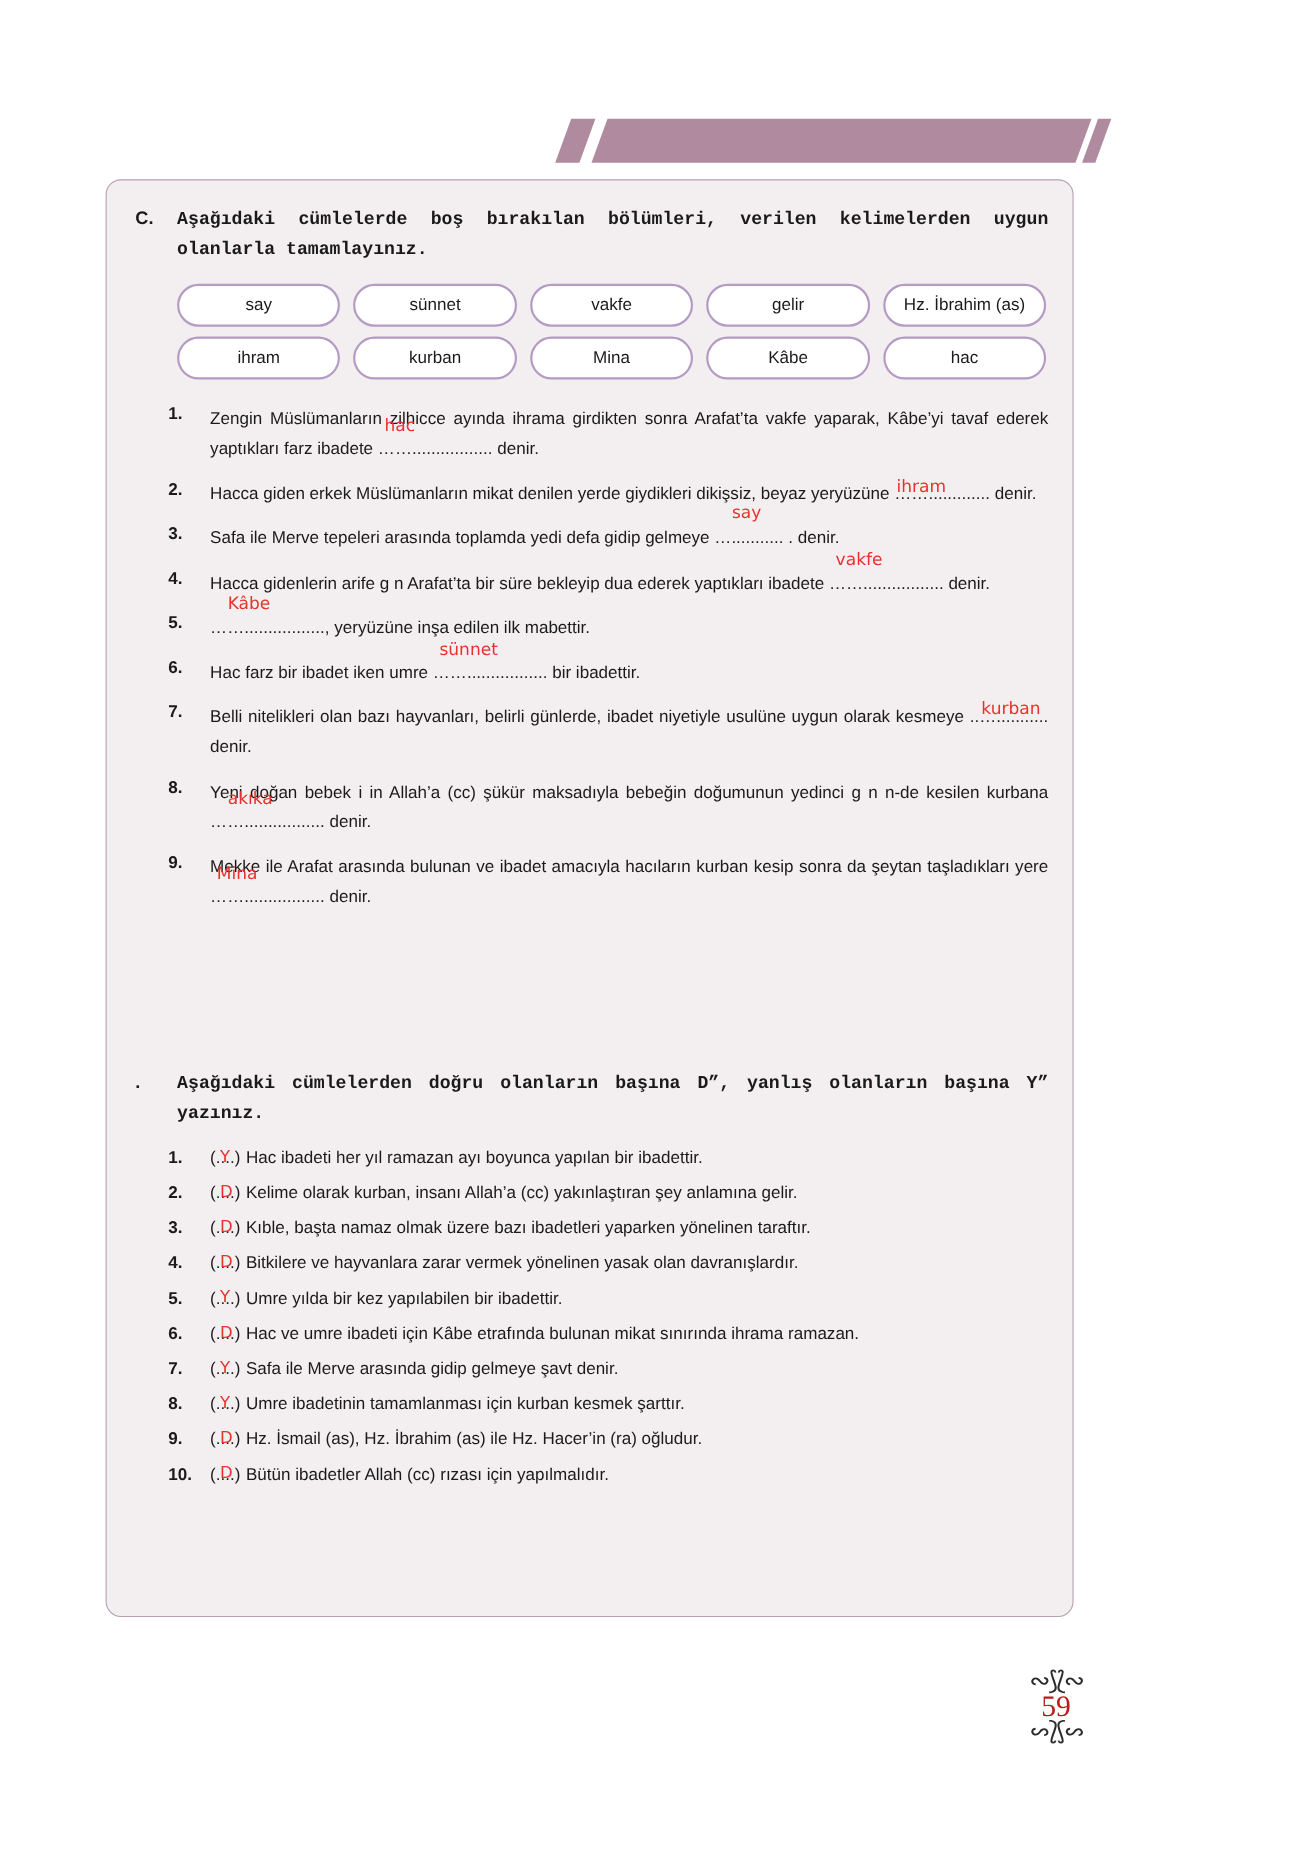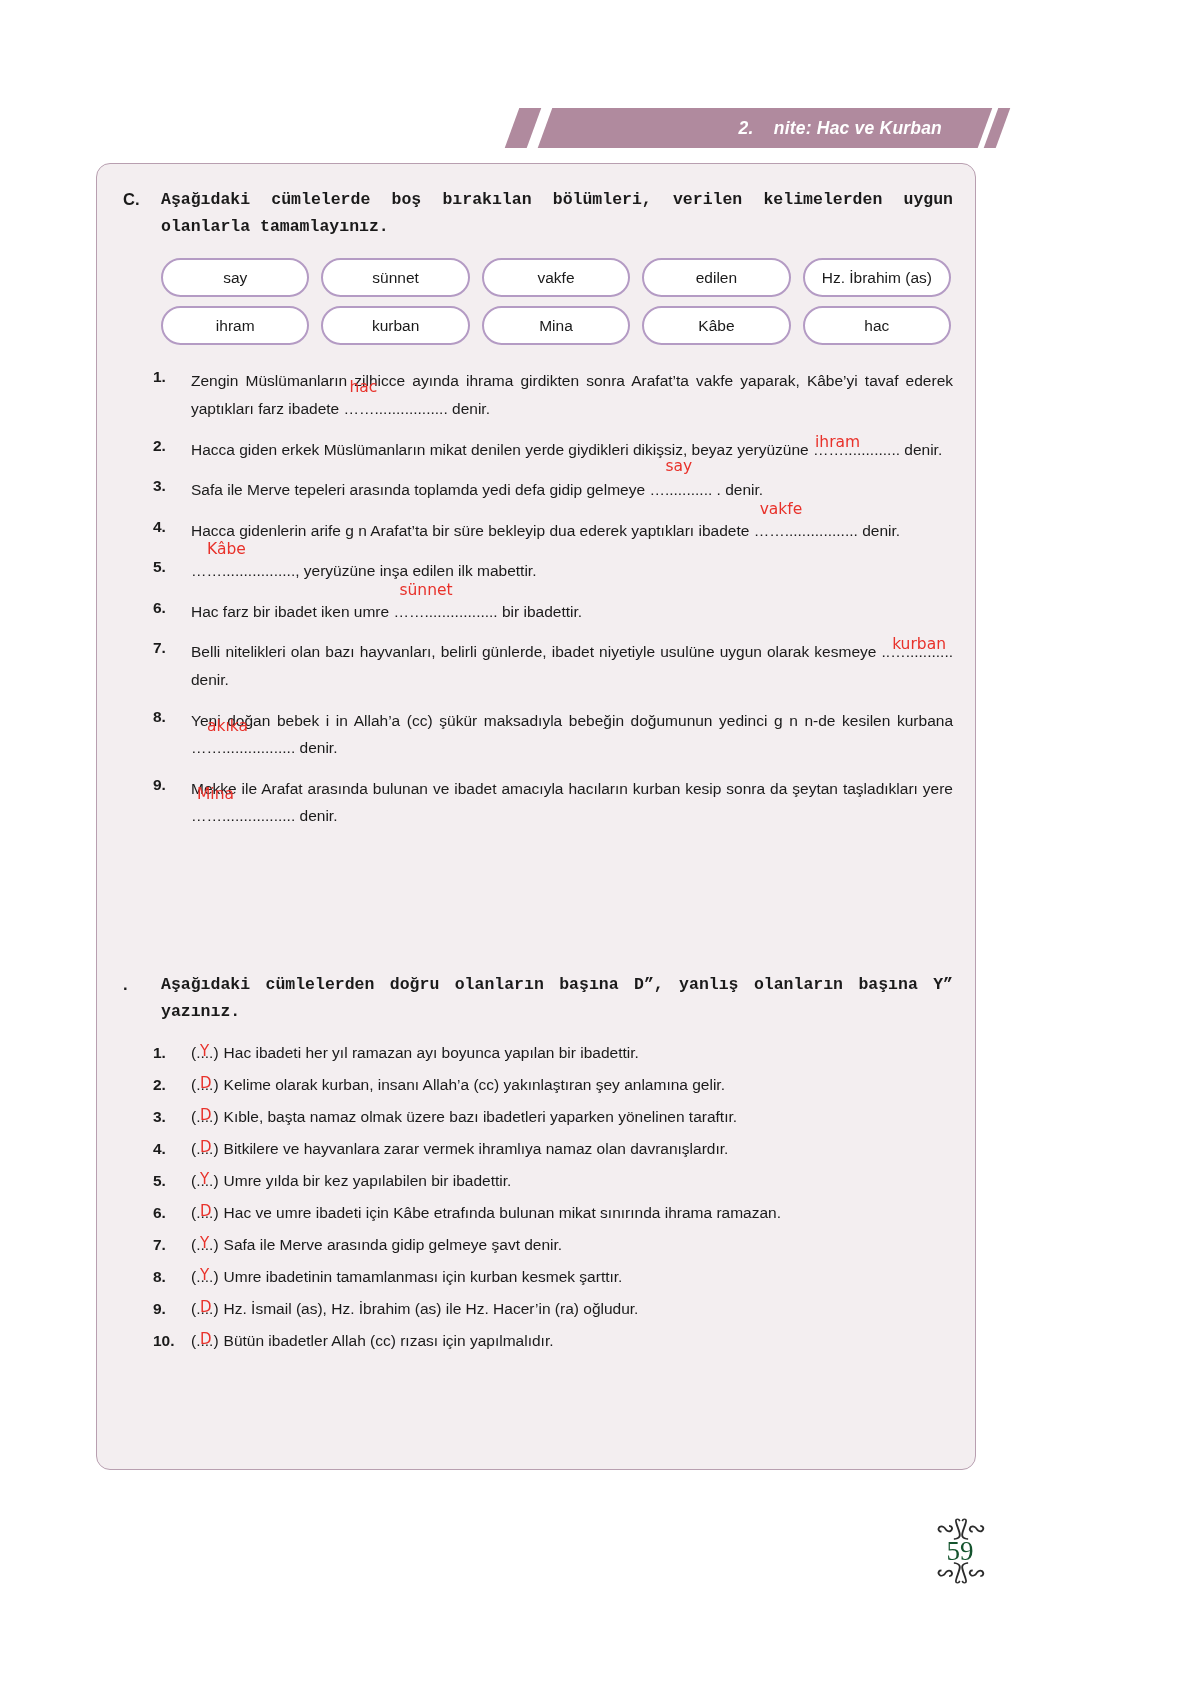--- a/index.html
+++ b/index.html
@@ -232,50 +232,49 @@
   .flourish {
     font-size: 23px;
     color: #2b2b2b;
     line-height: 0.7;
     letter-spacing: -2px;
     font-family: "DejaVu Sans", sans-serif;
   }
   .flourish.bot { transform: scaleY(-1); }
   .page-no {
     font-size: 27px;
-    color: #14532d;
+    color: #b91c1c;
     font-family: "Liberation Serif", serif;
     line-height: 1.05;
     margin: 1px 0;
   }
 </style>
 </head>
 <body>
 
 <div class="header-band">
   <div class="band-shape band-slice-a"></div>
   <div class="band-shape band-main"></div>
   <div class="band-shape band-slice-b"></div>
-  <div class="band-title">2.    nite: Hac ve Kurban</div>
 </div>
 
 <div class="content-card">
 
   <div class="section-c">
     <div class="sec-head">
       <div class="sec-letter">C.</div>
       <div class="sec-title">Aşağıdaki cümlelerde boş bırakılan bölümleri, verilen kelimelerden uygun olanlarla tamamlayınız.</div>
     </div>
 
     <div class="chips-wrap">
       <div class="chip-row">
         <div class="chip">say</div>
         <div class="chip">sünnet</div>
         <div class="chip">vakfe</div>
-        <div class="chip">edilen</div>
+        <div class="chip">gelir</div>
         <div class="chip">Hz. İbrahim (as)</div>
       </div>
       <div class="chip-row">
         <div class="chip">ihram</div>
         <div class="chip">kurban</div>
         <div class="chip">Mina</div>
         <div class="chip">Kâbe</div>
         <div class="chip">hac</div>
       </div>
     </div>
@@ -352,21 +351,21 @@
 
       <div class="tf-item">
         <div class="tf-num">3.</div>
         <span class="tf-mark"><span>(....)</span><span class="ans">D</span></span>
         <span class="tf-text">Kıble, başta namaz olmak üzere bazı ibadetleri yaparken yönelinen taraftır.</span>
       </div>
 
       <div class="tf-item">
         <div class="tf-num">4.</div>
         <span class="tf-mark"><span>(....)</span><span class="ans">D</span></span>
-        <span class="tf-text">Bitkilere ve hayvanlara zarar vermek ihramlıya namaz olan davranışlardır.</span>
+        <span class="tf-text">Bitkilere ve hayvanlara zarar vermek yönelinen yasak olan davranışlardır.</span>
       </div>
 
       <div class="tf-item">
         <div class="tf-num">5.</div>
         <span class="tf-mark"><span>(....)</span><span class="ans">Y</span></span>
         <span class="tf-text">Umre yılda bir kez yapılabilen bir ibadettir.</span>
       </div>
 
       <div class="tf-item">
         <div class="tf-num">6.</div>

